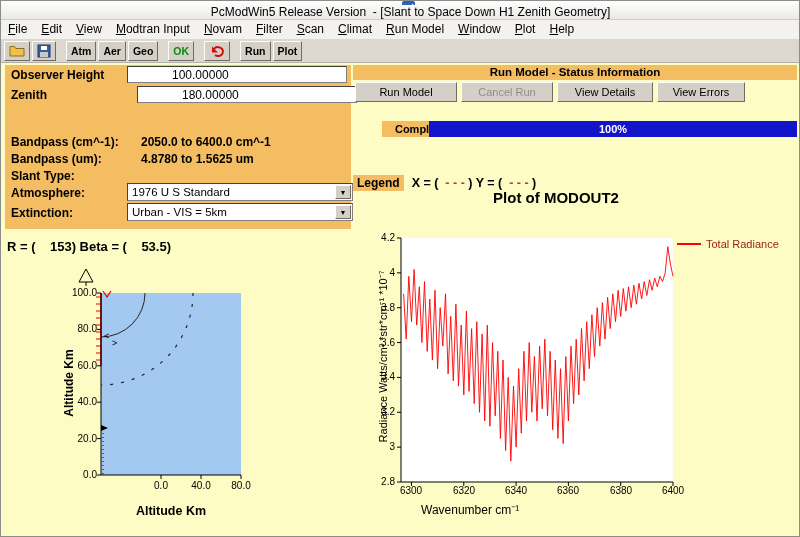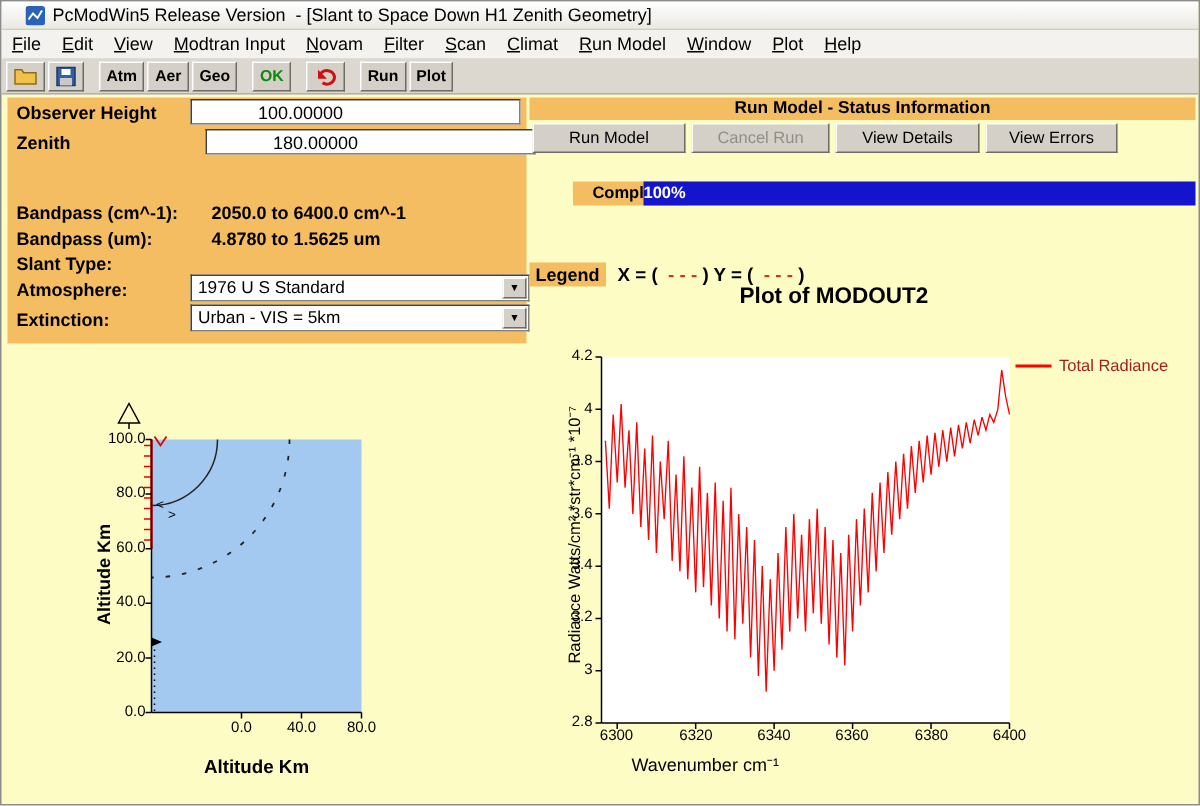--- a/index.html
+++ b/index.html
@@ -2,21 +2,21 @@
 <html><head>
 <meta charset="utf-8">
 <style>
   html,body{margin:0;padding:0;background:#c9c9c9;}
   .window{position:relative;width:800px;height:537px;border:1px solid #8c8c8c;background:#fdfcc5;
     overflow:hidden;font-family:"Liberation Sans",sans-serif;color:#000;box-sizing:border-box;}
   .abs{position:absolute;}
 
   
   .titlebar{position:absolute;left:0;top:0;width:100%;height:19px;background:linear-gradient(#ffffff,#ebe9e5);
-    border-bottom:1px solid #cfcdc8;display:flex;align-items:center;padding-left:16px;box-sizing:border-box;}
+    border-bottom:1px solid #cfcdc8;display:flex;align-items:center;padding-left:16px;box-sizing:border-box;flex-direction:column;}
   .title-text{font-size:12px;margin-left:5px;white-space:pre;}
   .menubar{position:absolute;left:0;top:19px;width:100%;height:19px;background:#f4f2ef;
     border-bottom:1px solid #d6d3cd;display:flex;align-items:center;font-size:12px;}
   .menu-item{padding:0 7px;height:19px;line-height:19px;cursor:default;}
   .toolbar{position:absolute;left:0;top:38px;width:100%;height:24px;background:#dcd8d0;
     border-bottom:1px solid #b4b0a8;display:flex;align-items:center;padding-left:3px;box-sizing:border-box;gap:2px;}
   .tbtn{height:20px;min-width:24px;background:#d4d0c8;border:1px solid;
     border-color:#fdfdfd #6f6c66 #6f6c66 #fdfdfd;font-size:10.5px;font-weight:bold;
     display:flex;align-items:center;justify-content:center;padding:0 4px;font-family:inherit;color:#000;}
   .tbtn.green{color:#0a8a0a;}
@@ -40,21 +40,21 @@
   .status-panel{position:absolute;left:352px;top:64px;width:444px;height:74px;}
   .status-header{position:absolute;left:0;top:0;width:100%;height:15px;background:#f4bd62;
     font-size:11.5px;font-weight:bold;text-align:center;line-height:15px;}
   .sbtn{position:absolute;top:17px;height:20px;background:#d4d0c8;border:1px solid;
     border-color:#fdfdfd #6f6c66 #6f6c66 #fdfdfd;font-size:11px;font-family:inherit;color:#000;}
   .sbtn.disabled{color:#8f8e89;}
   .status-msg{position:absolute;left:2px;top:41px;font-size:11.5px;font-weight:bold;}
   .complete-box{position:absolute;left:0;top:56px;width:76px;height:16px;background:#f4bd62;
     font-weight:bold;font-size:11px;text-align:center;line-height:16px;margin-left:29px;}
   .progress{position:absolute;left:76px;top:56px;width:368px;height:16px;background:#1414cc;
-    color:#fff;font-weight:bold;font-size:11px;text-align:left;line-height:16px;}
+    color:#fff;font-weight:bold;font-size:11px;text-align:center;line-height:16px;}
 
   
   .legend-row{position:absolute;left:352px;top:174px;display:flex;align-items:center;
     font-size:12.5px;font-weight:bold;}
   .legend-chip{background:#f4bd62;padding:1px 4px;margin-right:8px;font-size:12px;text-align:center;}
   .pre{white-space:pre;}
   .dash{color:#c23a2a;white-space:pre;}
   .plot-title{position:absolute;left:405px;top:188px;width:300px;text-align:center;
     font-size:15px;font-weight:bold;}
   .rbeta{position:absolute;left:6px;top:238px;font-size:13px;font-weight:bold;white-space:pre;}
@@ -172,20 +172,21 @@
   <div class="legend-row">
     <span class="legend-chip">Legend</span>
     <span class="pre">X = ( </span>
     <span class="dash"> - - -</span>
     <span class="pre"> ) Y = ( </span>
     <span class="dash"> - - -</span>
     <span class="pre"> )</span>
   </div>
 
   <div class="plot-title">Plot of MODOUT2</div>
+  <div class="rbeta">R = (    153) Beta = (    53.5)</div>
 
   <div class="geo-ylabel">Altitude Km</div>
 
   <svg class="abs" style="left:76px;top:266px" width="18" height="19">
     <path d="M9 2 L16 15 H2 Z" fill="none" stroke="#000" stroke-width="1"></path>
     <line x1="9" y1="15" x2="9" y2="19" stroke="#000"></line>
   </svg>
 
   <svg id="geo-svg" class="abs" style="left:92px;top:288px" width="160" height="200" viewBox="0 0 160 200">
     <rect x="8" y="4" width="140" height="182" fill="#a3c9f0"></rect>

